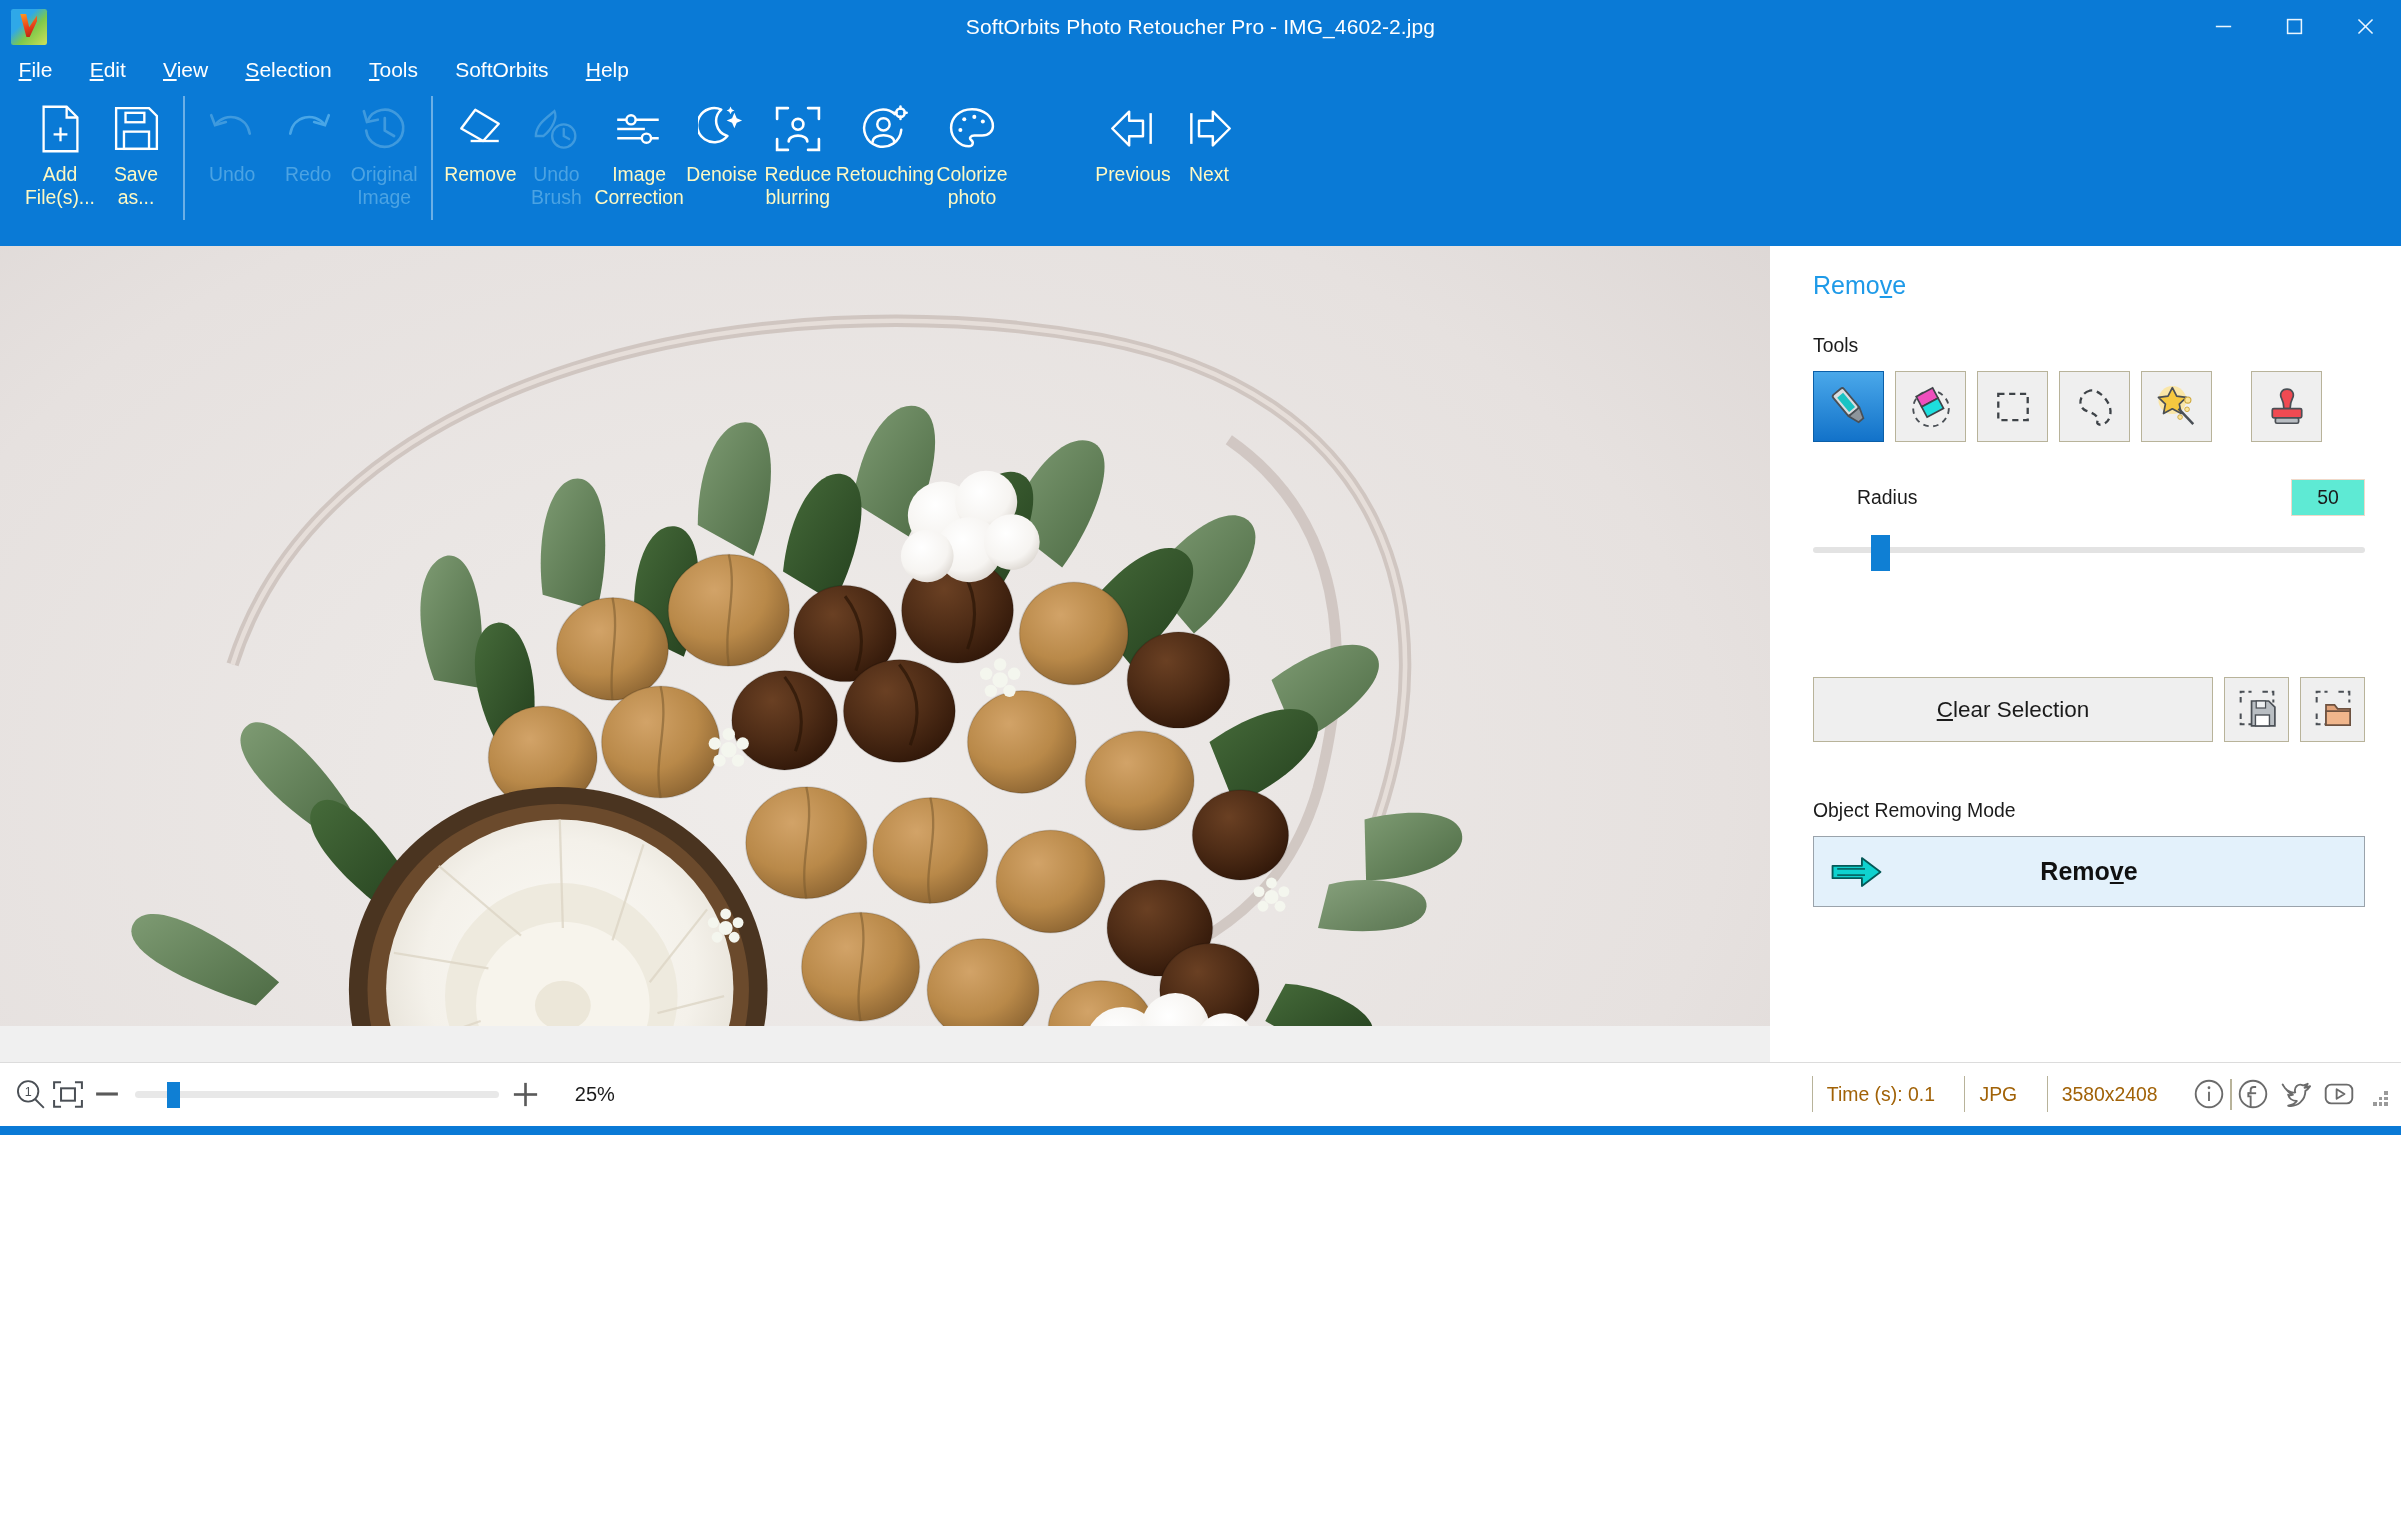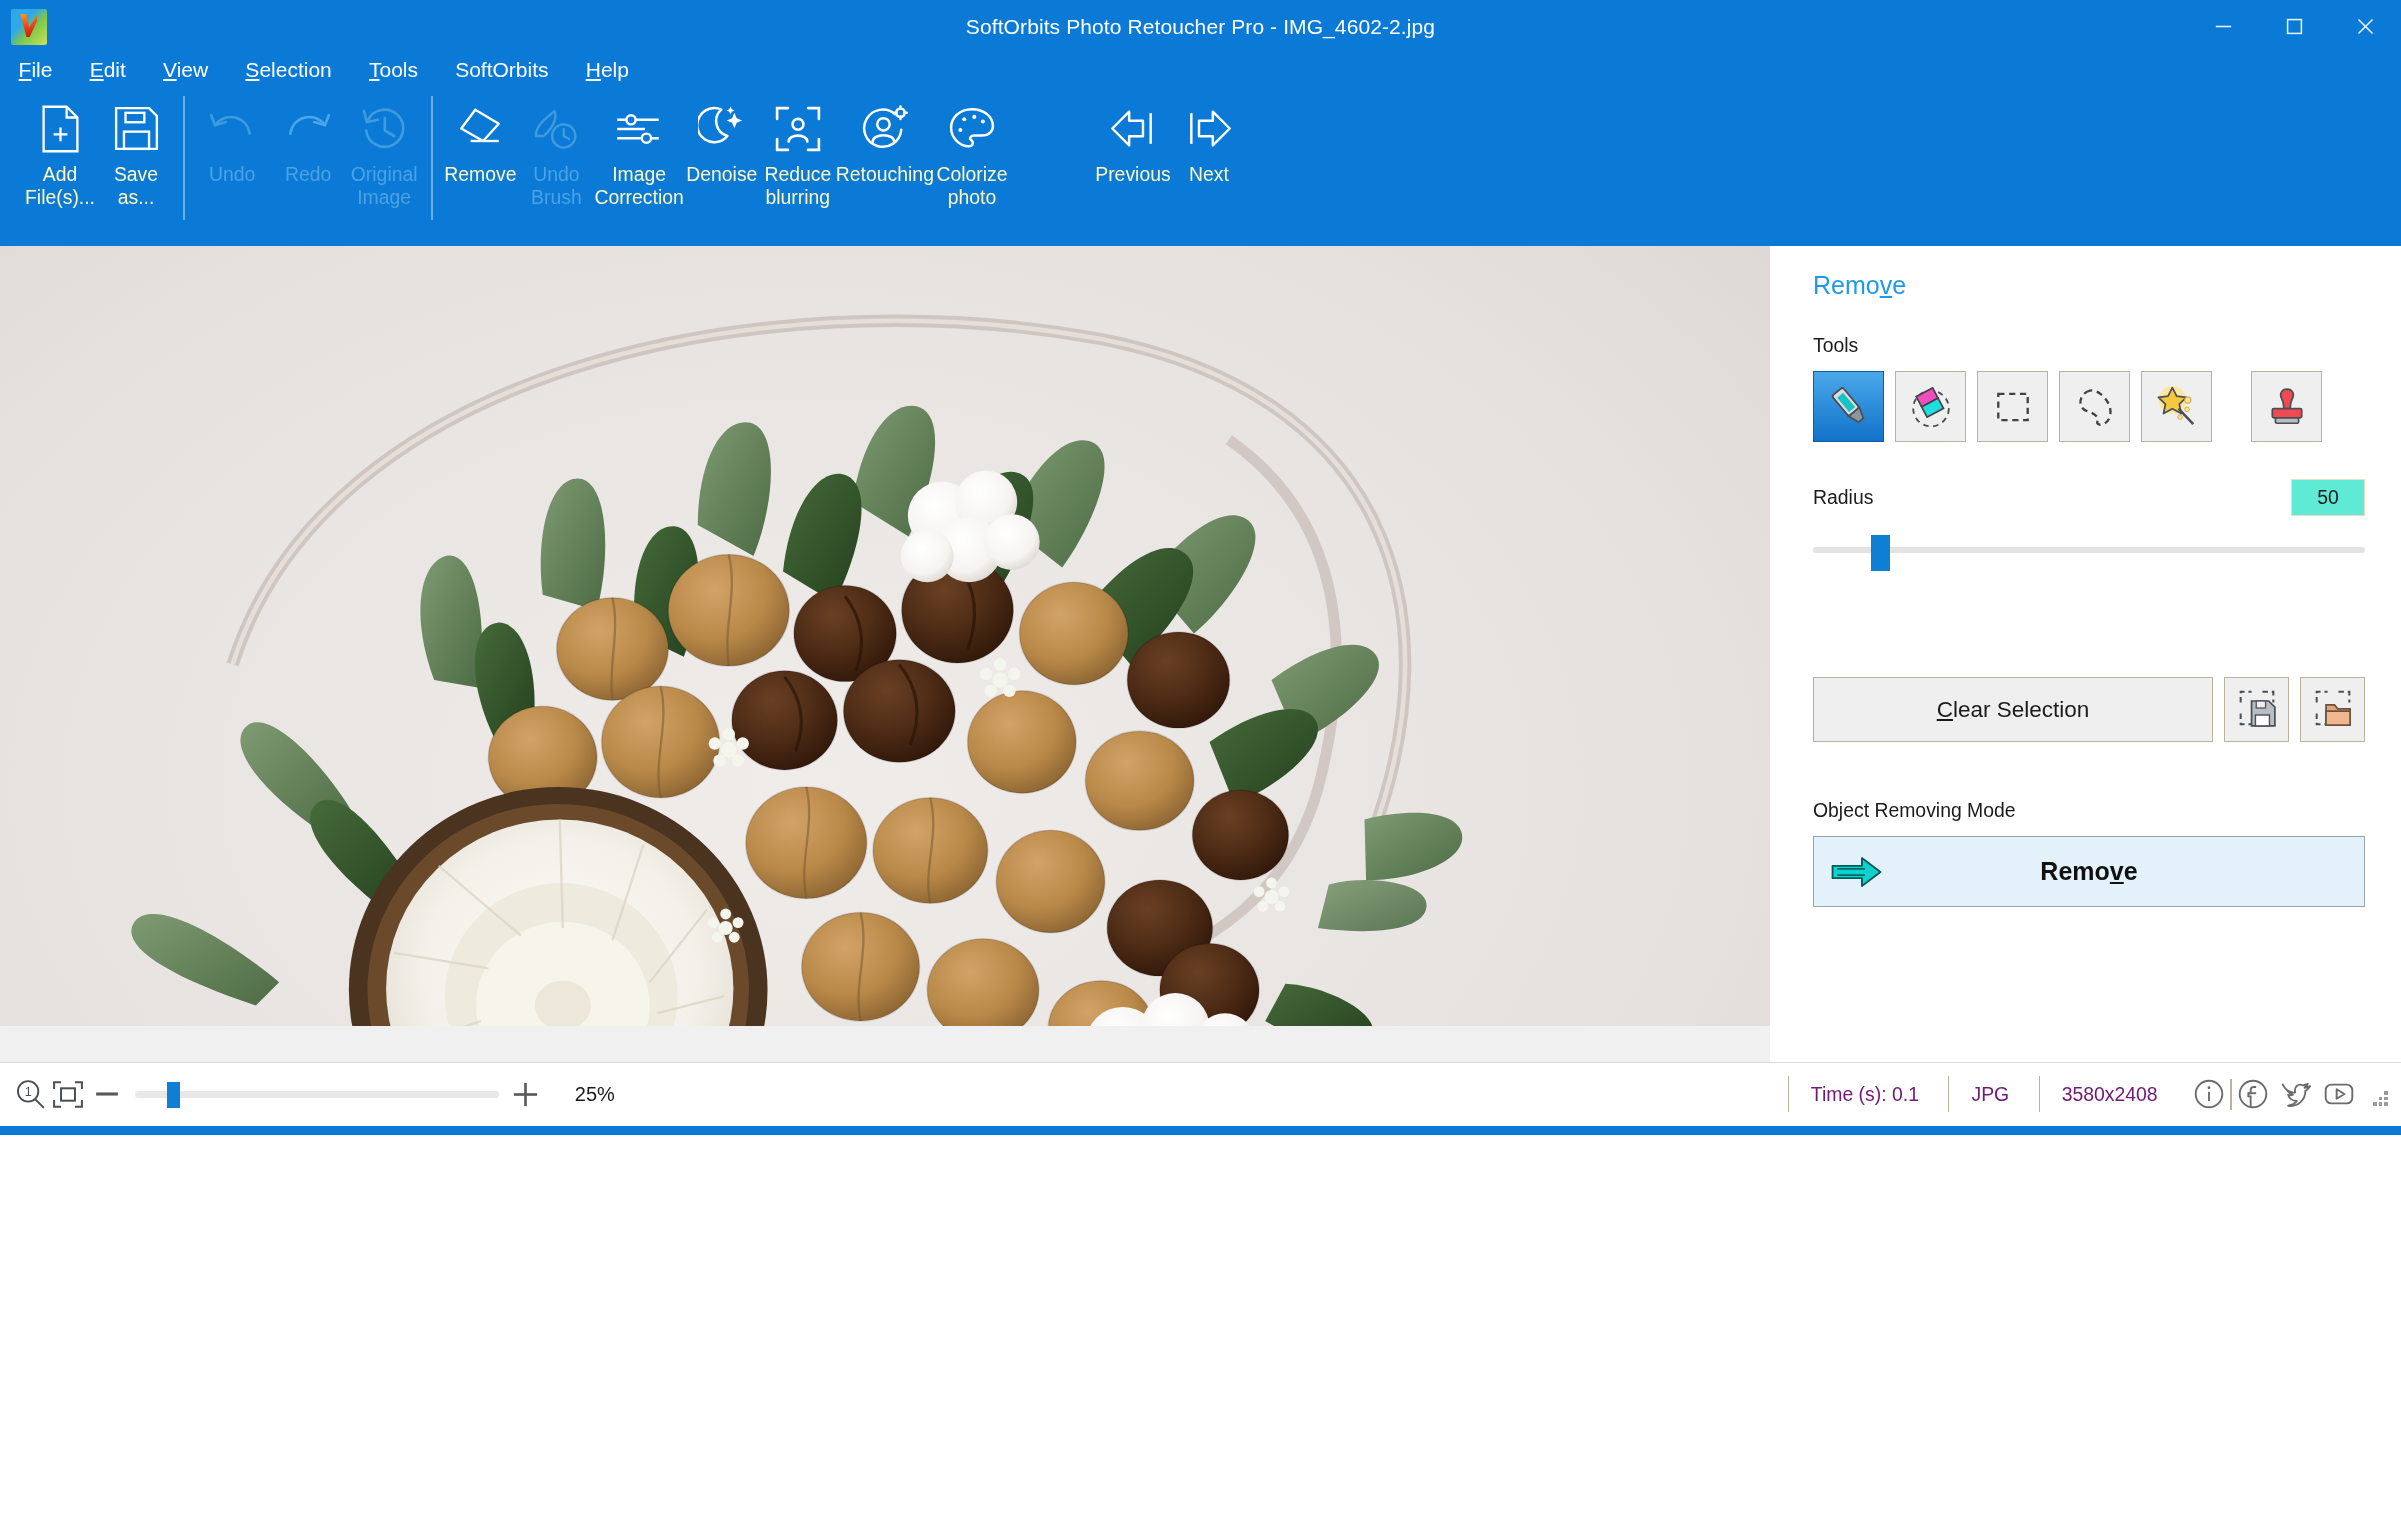--- a/index.html
+++ b/index.html
@@ -160,20 +160,21 @@
   .tool-btn.sel {
     background: linear-gradient(180deg, #4aa8ea 0%, #1272c9 100%);
     border: 0.8px solid #0b5fa8;
   }
   .tool-btn.spaced { margin-left: 28px; }
   .tool-btn svg { display: block; }
 
   .radius-row {
     display: flex; align-items: center; justify-content: space-between;
     margin-bottom: 12.4px;
+    margin-left: 44px;
   }
   .radius-lbl { font-size: 19.4px; color: #1b1b1b; }
   .radius-box {
     width: 74px; height: 37px;
     border: 0.8px solid #f0d9c9;
     background: #5eead4;
     display: flex; align-items: center; justify-content: center;
     font-size: 19.4px; color: #1b1b1b;
   }
   .slider {
@@ -273,23 +274,23 @@
   }
   .zoom-thumb {
     position: absolute; left: 9%; top: 3.1px;
     width: 13px; height: 26px; background: #0f7fd4;
   }
   .zoom-pct {
     font-size: 20px; color: #1b1b1b; margin-left: 28px;
   }
   .sb-spacer { flex: 1 1 auto; }
   .sb-field {
-    font-size: 19.4px; color: #701a75;
+    font-size: 19.4px; color: #a16207;
     border-left: 1.6px solid #b8b39a;
-    padding-left: 22px;
+    padding-left: 14px;
     margin-right: 29.5px;
     height: 36px; display: flex; align-items: center;
     white-space: nowrap;
   }
   .sb-social { display: flex; align-items: center; gap: 0px; margin-right: 4.7px; }
   .sb-social .s-ico {
     width: 43px; height: 43px;
     display: flex; align-items: center; justify-content: center;
   }
   .sb-sep-thin { width: 1.6px; height: 31px; background: #b8b39a; }

